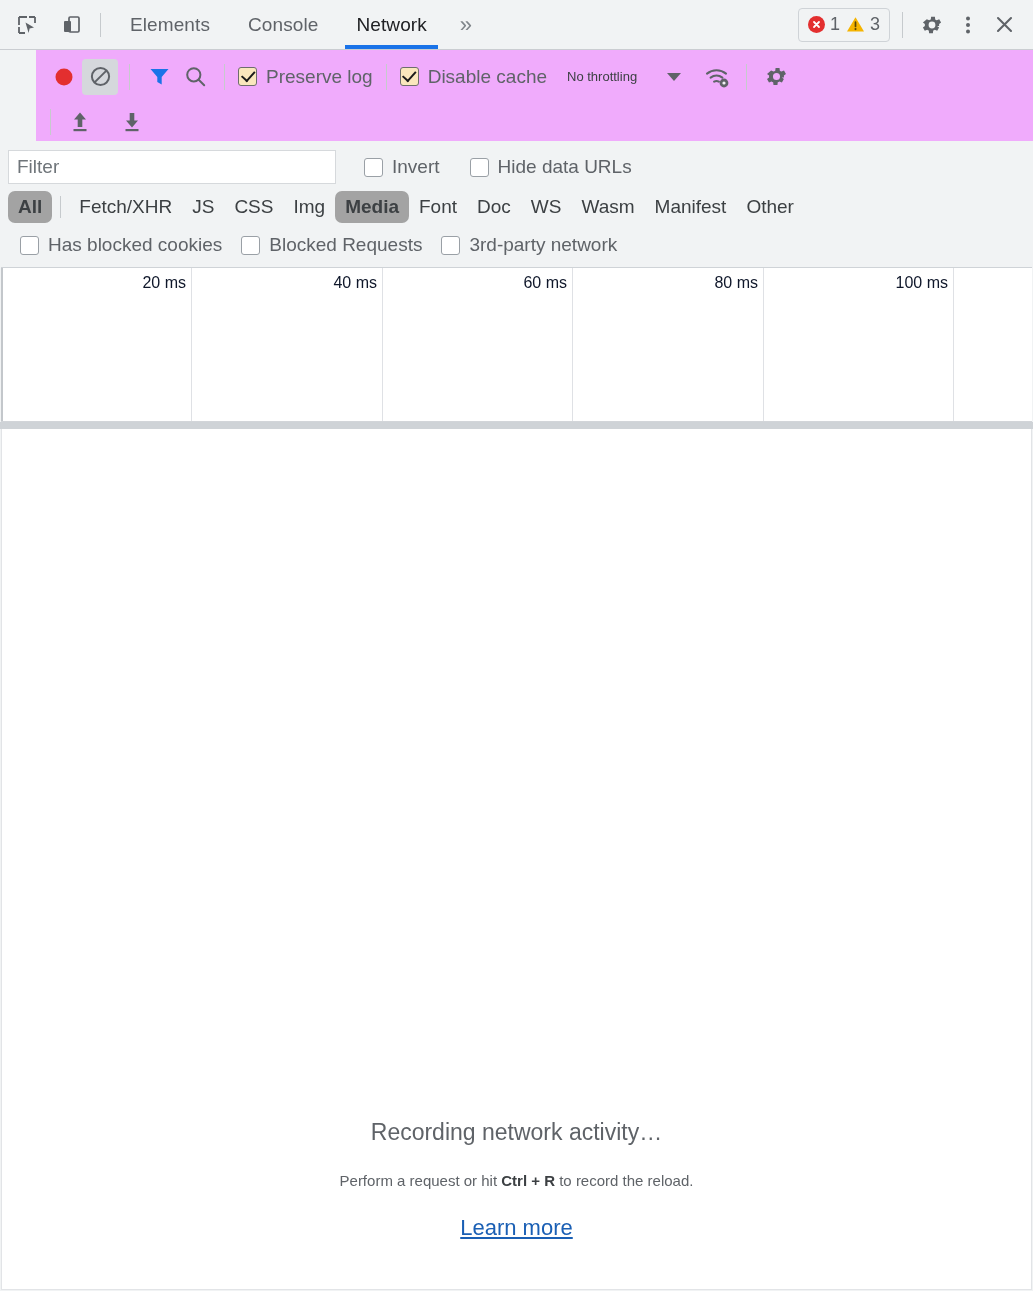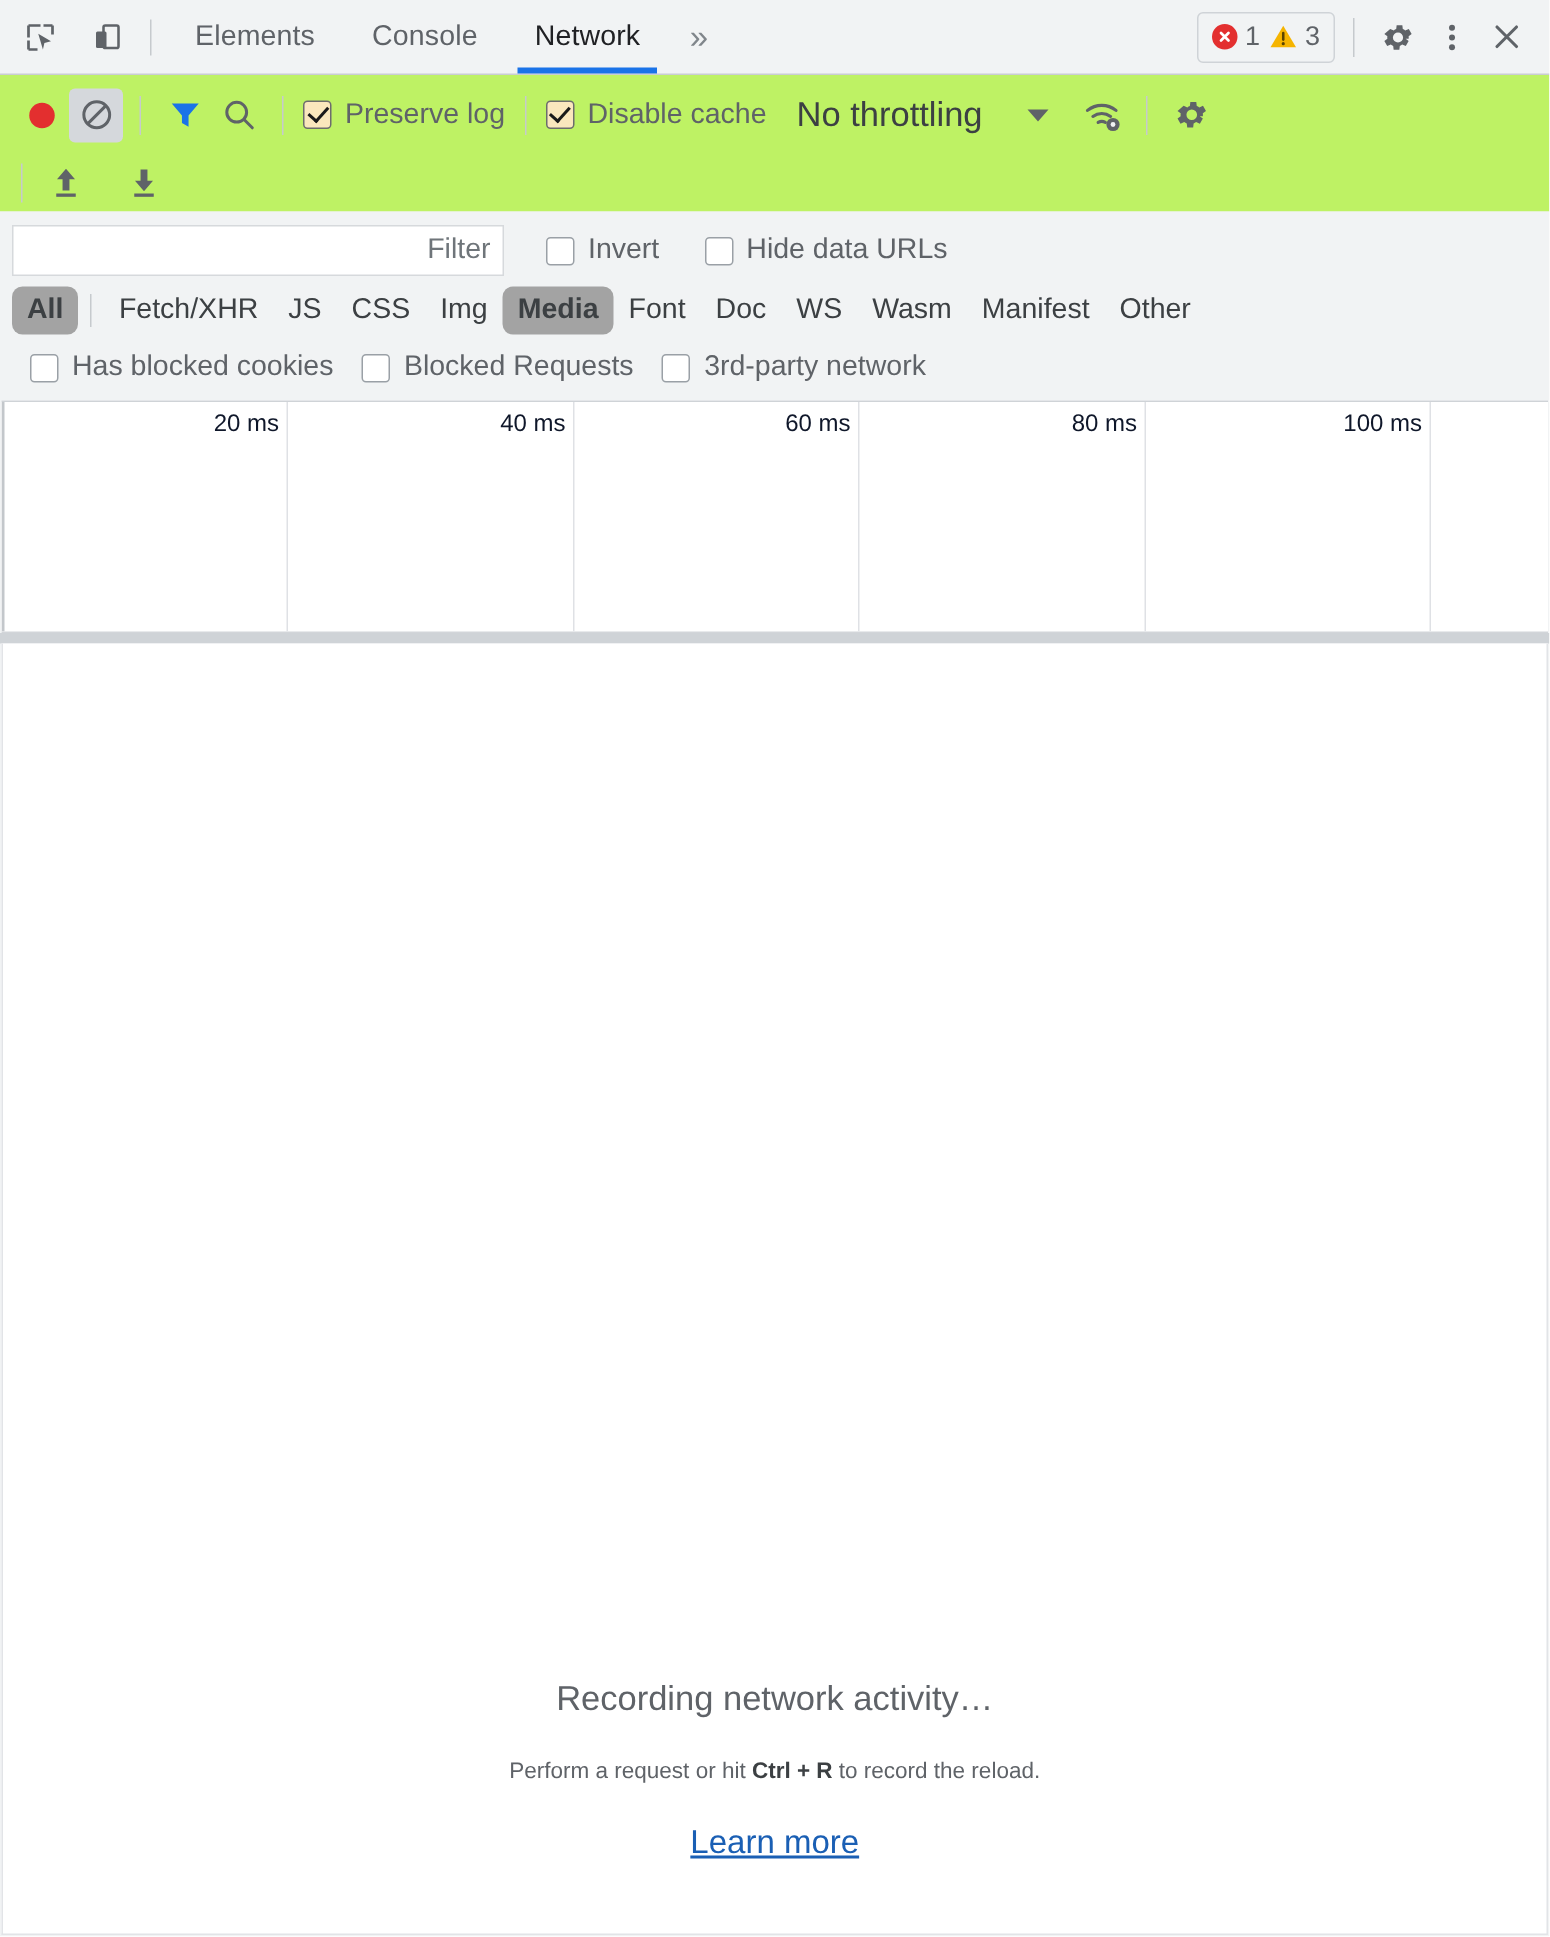--- a/index.html
+++ b/index.html
@@ -107,22 +107,23 @@
   }
   .err-dot svg { display:block; }
   .warn-tri { display: flex; align-items: center; }
   .badge-sep {
     width: 1px; height: 26px; background: #c6cacd; margin: 0 10px;
   }
   .tb-right .tb-iconbtn { width: 34px; height: 34px; }
 
   
   .net-toolbar {
-    background: #bef264;
+    background: #f0abfc;
     padding: 0;
+    margin-left: 36px;
   }
   .ntb-row {
     display: flex;
     align-items: center;
     height: 53px;
     padding-left: 10px;
   }
   .ntb-row2 { height: 38px; }
   .ntb-btn {
     width: 36px; height: 36px;
@@ -164,21 +165,21 @@
     transform: rotate(42deg) translate(-1px,-1.5px);
   }
   .chk-label { font-size: 19px; color: #5f6368; white-space: nowrap; }
   .throttle-sel {
     display: flex;
     align-items: center;
     gap: 30px;
     margin-left: 18px;
     cursor: pointer;
   }
-  .throttle-val { font-size: 23px; color: #3c4043; white-space: nowrap; }
+  .throttle-val { font-size: 13px; color: #3c4043; white-space: nowrap; }
   .caret-dn {
     width: 0; height: 0;
     border-left: 7px solid transparent;
     border-right: 7px solid transparent;
     border-top: 8px solid #5f6368;
   }
 
   
   .filter-bar {
     background: #f1f3f4;
@@ -194,21 +195,20 @@
     width: 328px;
     height: 34px;
     border: 1px solid #d6d9dc;
     background: #ffffff;
     font-size: 19px;
     color: #3c4043;
     padding: 4px 8px;
     font-family: "Liberation Sans", sans-serif;
     outline: none;
     border-radius: 0;
-    text-align: right;
   }
   .filter-input::placeholder { color: #6f757a; opacity: 1; }
   .filter-row .chk-wrap { margin-left: 26px; }
   .filter-row .chk-wrap + .chk-wrap { margin-left: 26px; }
 
   .chips-row {
     display: flex;
     align-items: center;
     height: 40px;
     padding-left: 8px;

